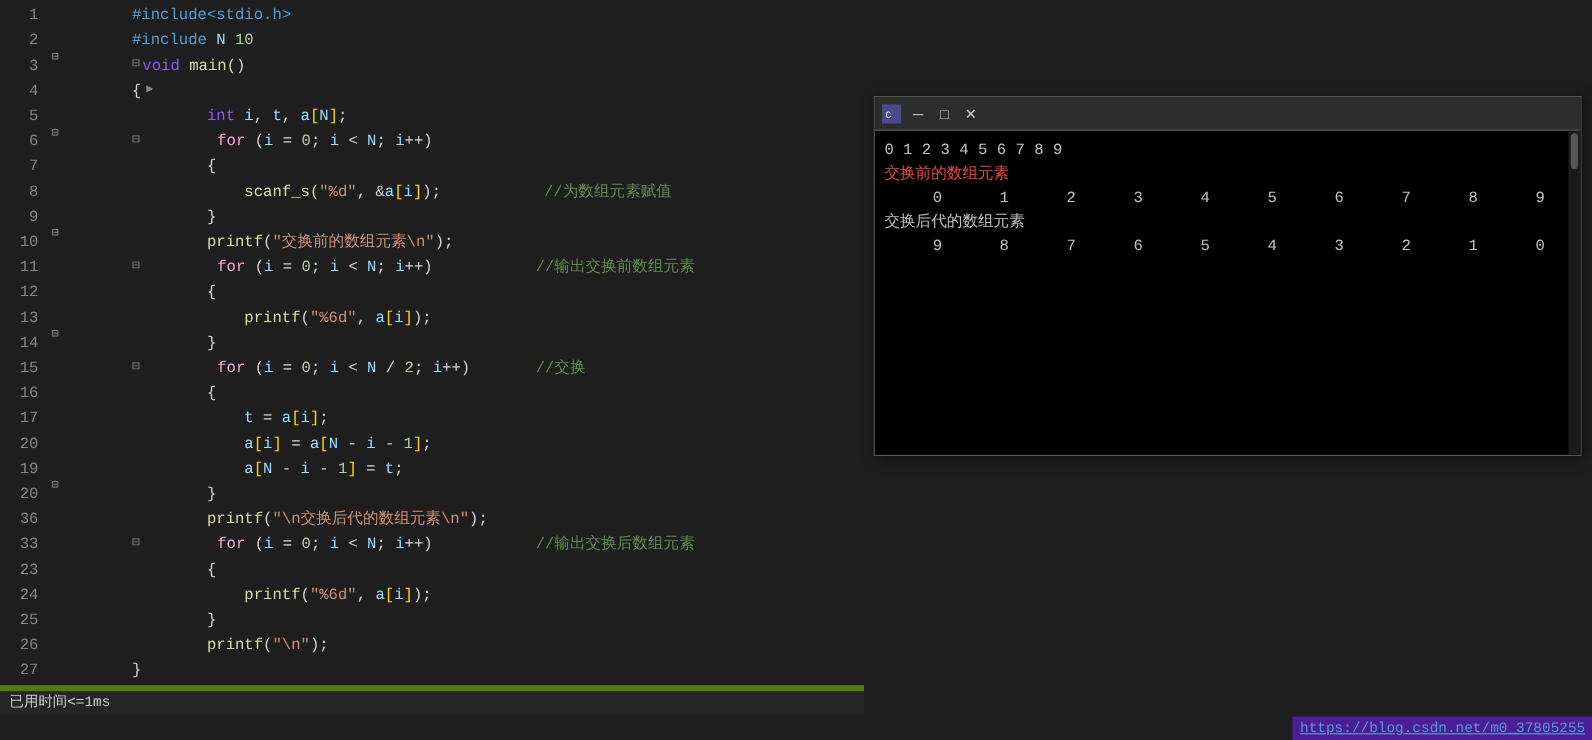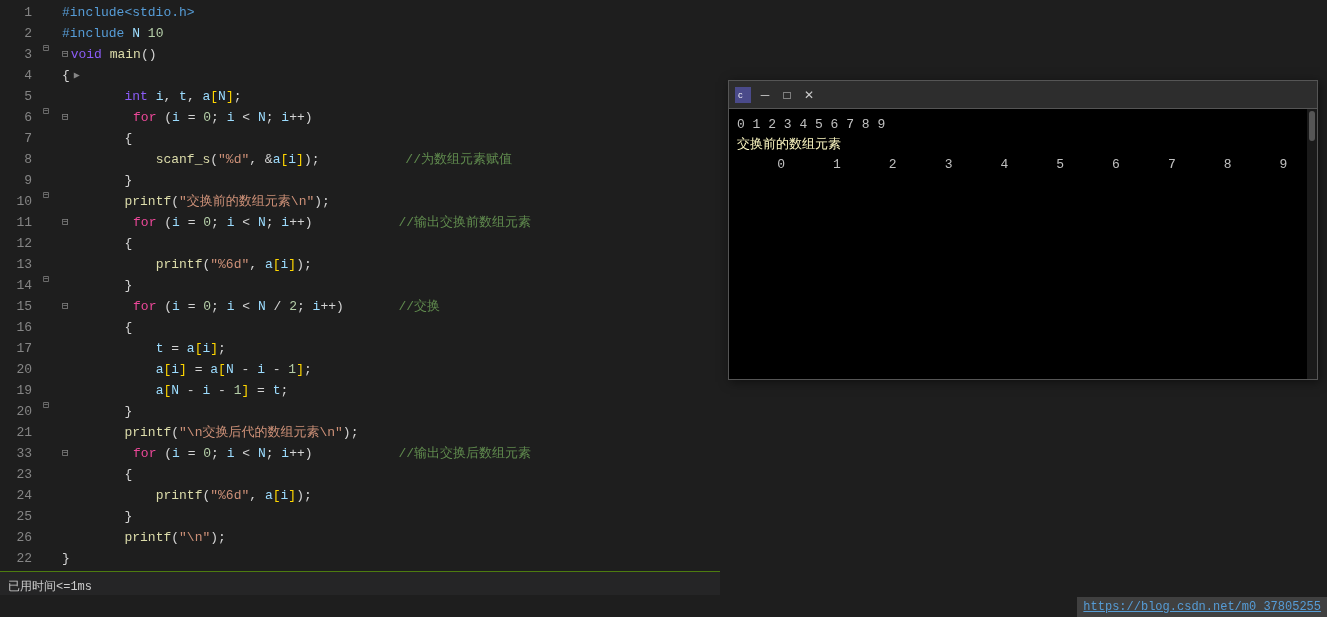--- a/index.html
+++ b/index.html
@@ -65,40 +65,41 @@
       padding: 2px 0 0 4px;
       overflow-x: auto;
       line-height: 21px;
     }
 
     .code-line {
       height: 21px;
       white-space: pre;
       display: flex;
       align-items: center;
+      margin-left: 48px;
     }
 
     .bottom-panel {
       position: absolute;
       bottom: 22px;
       left: 0;
       width: 720px;
       height: 24px;
       background: #252526;
       display: flex;
-      align-items: flex-end;
+      align-items: flex-start;
       padding: 0 8px;
       color: #ccc;
       font-size: 12px;
-      border-top: 1px solid #4d7c0f;
+      border-top: 5px solid #4d7c0f;
     }
 
     
     .kw { color: #8b5cf6; }
-    .kw2 { color: #ec4899; }
+    .kw2 { color: #f9a8d4; }
     .fn { color: #dcdcaa; }
     .str { color: #ce9178; }
     .num { color: #b5cea8; }
     .comment { color: #608b4e; }
     .pp { color: #569cd6; }
     .var { color: #9cdcfe; }
     .plain { color: #d4d4d4; }
     .bracket { color: #ffd700; }
 
     
@@ -192,21 +193,21 @@
       border-radius: 3px;
     }
 
     
     .url-bar {
       position: absolute;
       bottom: 0;
       right: 0;
       color: #569cd6;
       font-size: 12px;
-      background: #404040;
+      background: #4c1d95;
       padding: 3px 6px;
       text-decoration: underline;
     }
   </style>
 </head>
 <body>
 
 <div class="editor">
   <div class="code-area">
 
@@ -224,27 +225,27 @@
       <div>11</div>
       <div>12</div>
       <div>13</div>
       <div>14</div>
       <div>15</div>
       <div>16</div>
       <div>17</div>
       <div>20</div>
       <div>19</div>
       <div>20</div>
-      <div>21</div>
+      <div>36</div>
       <div>33</div>
       <div>23</div>
       <div>24</div>
       <div>25</div>
       <div>26</div>
-      <div>22</div>
+      <div>27</div>
     </div>
 
     <div class="fold-gutter" style="position:relative;width:18px;">
       <span class="fold-icon" style="top:42px;left:3px;">⊟</span>
       <span class="fold-icon" style="top:105px;left:3px;">⊟</span>
       <span class="fold-icon" style="top:189px;left:3px;">⊟</span>
       <span class="fold-icon" style="top:273px;left:3px;">⊟</span>
       <span class="fold-icon" style="top:399px;left:3px;">⊟</span>
     </div>
 
@@ -377,33 +378,46 @@
     </div>
     <div class="terminal-controls">
       <button class="terminal-btn">─</button>
       <button class="terminal-btn">□</button>
       <button class="terminal-btn">✕</button>
     </div>
   </div>
 
   <div class="terminal-content">
     <div style="color:#c0c0c0;">0 1 2 3 4 5 6 7 8 9</div>
-    <div style="color:#fef9c3;">交换前的数组元素</div>
+    <div style="color:#ef4444;">交换前的数组元素</div>
     <div style="color:#c0c0c0;">
       <span style="display:inline-block;width:48px;text-align:right;">0</span>
       <span style="display:inline-block;width:48px;text-align:right;">1</span>
       <span style="display:inline-block;width:48px;text-align:right;">2</span>
       <span style="display:inline-block;width:48px;text-align:right;">3</span>
       <span style="display:inline-block;width:48px;text-align:right;">4</span>
       <span style="display:inline-block;width:48px;text-align:right;">5</span>
       <span style="display:inline-block;width:48px;text-align:right;">6</span>
       <span style="display:inline-block;width:48px;text-align:right;">7</span>
       <span style="display:inline-block;width:48px;text-align:right;">8</span>
       <span style="display:inline-block;width:48px;text-align:right;">9</span>
     </div>
+    <div style="color:#c0c0c0;">交换后代的数组元素</div>
+    <div style="color:#c0c0c0;">
+      <span style="display:inline-block;width:48px;text-align:right;">9</span>
+      <span style="display:inline-block;width:48px;text-align:right;">8</span>
+      <span style="display:inline-block;width:48px;text-align:right;">7</span>
+      <span style="display:inline-block;width:48px;text-align:right;">6</span>
+      <span style="display:inline-block;width:48px;text-align:right;">5</span>
+      <span style="display:inline-block;width:48px;text-align:right;">4</span>
+      <span style="display:inline-block;width:48px;text-align:right;">3</span>
+      <span style="display:inline-block;width:48px;text-align:right;">2</span>
+      <span style="display:inline-block;width:48px;text-align:right;">1</span>
+      <span style="display:inline-block;width:48px;text-align:right;">0</span>
+    </div>
   </div>
 
   <div class="terminal-scrollbar">
     <div class="terminal-scrollbar-thumb"></div>
   </div>
 </div>
 
 <div class="url-bar">https://blog.csdn.net/m0_37805255</div>
 
 </body></html>

